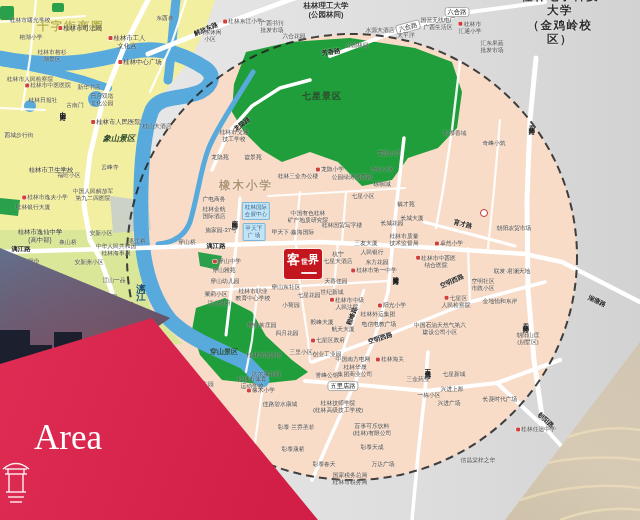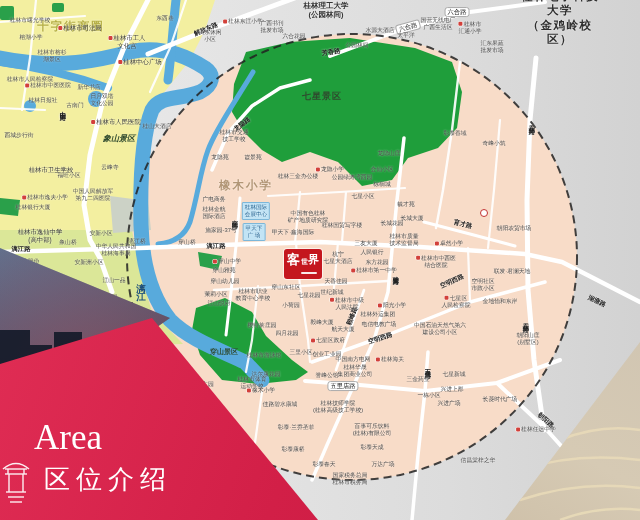--- a/index.html
+++ b/index.html
@@ -343,16 +343,15 @@
         <path d="M3 13 L25 13"></path>
         <path d="M6 13 L6 18 M22 13 L22 18"></path>
         <path d="M3 18 L25 18"></path>
         <path d="M7 18 L7 36 M21 18 L21 36"></path>
         <path d="M4 36 L24 36"></path>
         <path d="M6 41 L22 41"></path>
         <path d="M8 46 L20 46"></path>
       </g>
     </svg>
     <div id="area-en">Area</div>
-    <div id="area-cn">区位介绍</div>
   </div>
 
 </div>
 
 </body></html>

